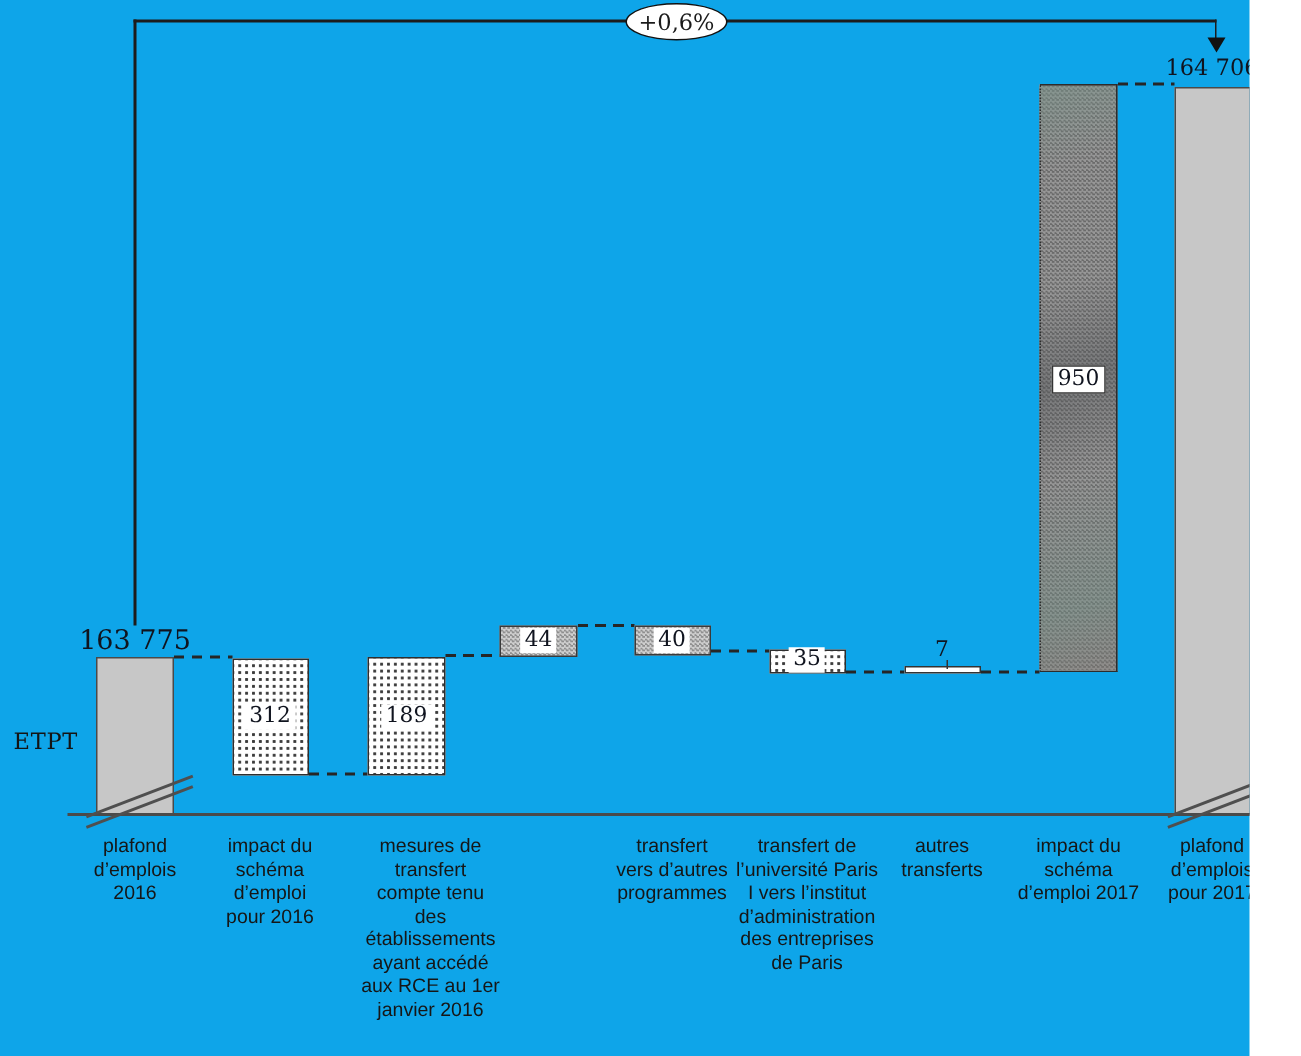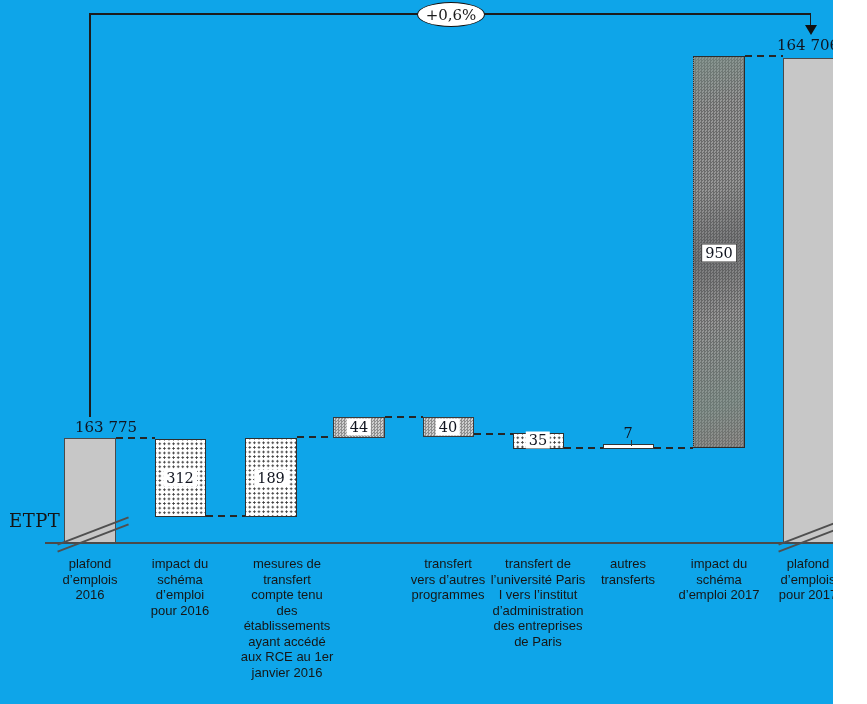--- a/index.html
+++ b/index.html
@@ -56,22 +56,22 @@
     font-family:"DejaVu Serif",serif;font-size:14.5px;color:#10141f;
     white-space:nowrap;z-index:4;
   }
   .boxed{background:#fff;padding:0 3px;line-height:17px;}
   .boxed-border{border:1px solid #333;}
   .tick{position:absolute;width:1.4px;background:#333;}
   
   .axis{position:absolute;left:45px;top:542px;width:817px;height:1.8px;background:#4a4a4a;}
   .break-line{position:absolute;width:76px;height:1.6px;background:#4f4f4f;transform:rotate(-21deg);z-index:3;}
   .etpt{
-    position:absolute;left:9px;top:510px;
-    font-family:"DejaVu Serif",serif;font-size:18px;letter-spacing:0.5px;color:#141414;
+    position:absolute;left:9px;top:485px;
+    font-family:"DejaVu Serif",serif;font-size:15px;letter-spacing:0.5px;color:#141414;
   }
   
   .cat{
     position:absolute;top:556px;width:104px;text-align:center;
     font-size:13px;line-height:15.5px;white-space:pre-line;color:#161616;
   }
 </style>
 </head>
 <body>
 
@@ -102,21 +102,21 @@
   <div class="bar dotted" style="left:513px;top:433px;width:51px;height:16px;"></div>
   <div class="bar thin-bar" style="left:603px;top:444px;width:51px;height:5px;"></div>
   <div class="bar checker-dark" style="left:693px;top:56px;width:52px;height:392px;"></div>
   <div class="bar solid-gray" style="left:783px;top:58px;width:51px;height:485px;"></div>
 
   <div class="break-line" style="left:55px;top:530px;"></div>
   <div class="break-line" style="left:55px;top:537px;"></div>
   <div class="break-line" style="left:776px;top:530px;"></div>
   <div class="break-line" style="left:776px;top:537px;"></div>
 
-  <div class="val" style="left:90px;top:427px;font-size:15px;margin-left:16px;">163 775</div>
+  <div class="val" style="left:90px;top:427px;font-size:18px;">163 775</div>
   <div class="val boxed" style="left:180px;top:478px;">312</div>
   <div class="val boxed" style="left:271px;top:478px;">189</div>
   <div class="val boxed" style="left:359px;top:427px;">44</div>
   <div class="val boxed" style="left:448px;top:427px;">40</div>
   <div class="val boxed" style="left:538px;top:440px;">35</div>
   <div class="val" style="left:628px;top:433px;">7</div>
   <div class="tick" style="left:631px;top:440px;height:6px;"></div>
   <div class="val boxed boxed-border" style="left:719px;top:253px;">950</div>
   <div class="val" style="left:808px;top:45px;font-size:15px;">164 706</div>
 

